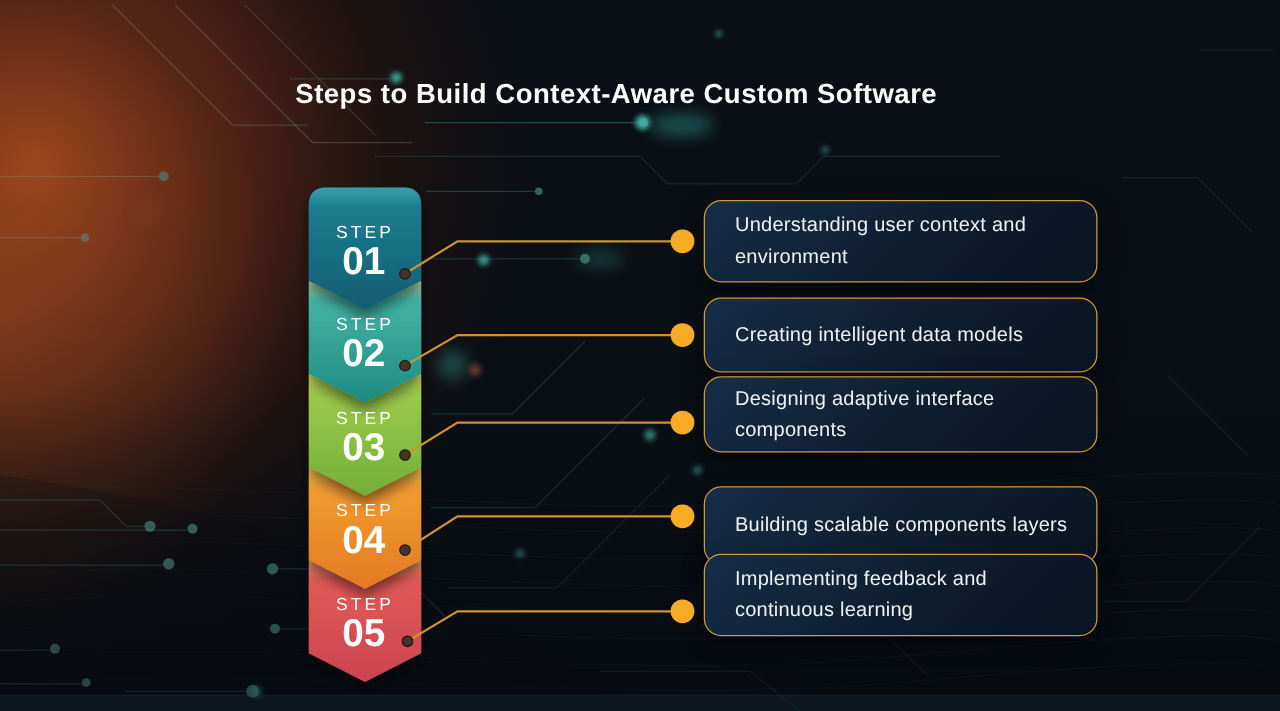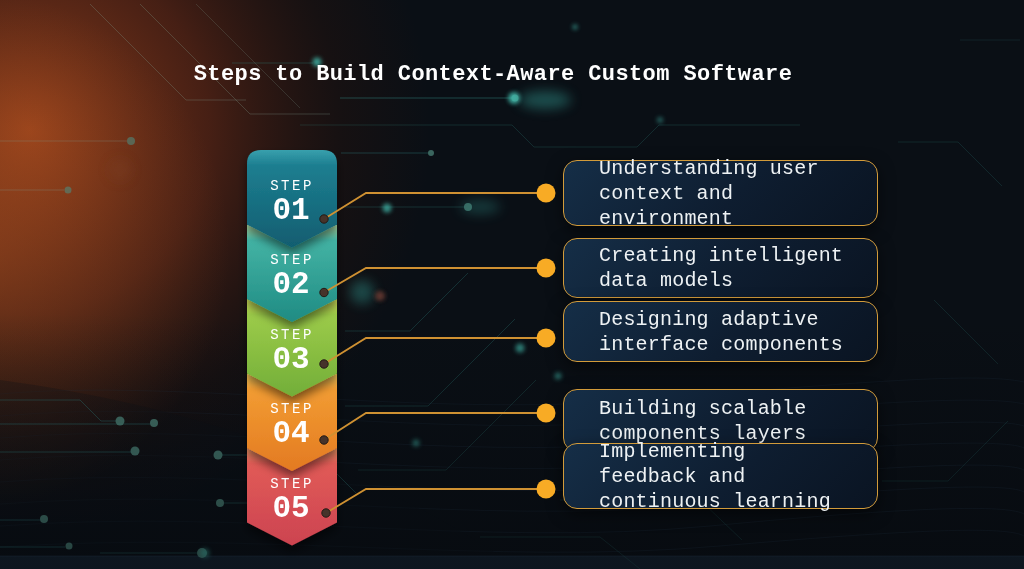--- a/index.html
+++ b/index.html
@@ -1,19 +1,19 @@
 <!DOCTYPE html>
 <html><head>
 <meta charset="utf-8">
 <style>
   html,body{margin:0;padding:0;background:#06090d;}
   .canvas{
     position:relative;width:1024px;height:569px;overflow:hidden;
     background:#ef4444;
-    font-family:Liberation Mono, monospace;
+    font-family:Liberation Sans, sans-serif;
     --accent-line:#cf9132;
     --connector-dot:#f8ab25;
     --card-border:#d29b3a;
     --card-text:#eef2f4;
     --title-text:#ffffff;
   }
   svg{position:absolute;top:0;left:0;pointer-events:none;}
   .title{
     position:absolute;top:62px;left:0;right:38px;margin:0;
     text-align:center;color:var(--title-text);
@@ -21,22 +21,22 @@
   }
   .card{
     position:absolute;left:563px;width:315px;box-sizing:border-box;
     border:1.5px solid var(--card-border);border-radius:14px;
     background:linear-gradient(135deg,#152e47 0%,#0e1d30 55%,#0a1422 100%);
     box-shadow:0 5px 16px rgba(0,0,0,.5);
     display:flex;align-items:center;
     padding:0 16px 0 24px;
   }
   .card p{
-    margin:11px;color:var(--card-text);
-    font-size:20px;line-height:25px;font-weight:500;letter-spacing:.2px;
+    margin:0;color:var(--card-text);
+    font-size:16px;line-height:25px;font-weight:500;letter-spacing:.2px;
   }
   .step-label{fill:#ffffff;font-size:14px;letter-spacing:2.5px;font-weight:400;}
   .step-num{fill:#ffffff;font-size:31px;font-weight:700;}
   .connector{stroke:var(--accent-line);stroke-width:1.8;fill:none;}
   .cdot{fill:var(--connector-dot);}
   .sdot{fill:#46332a;stroke:#241a15;stroke-width:1;}
   .trace{stroke:#2f7f7c;fill:none;stroke-width:1;}
   .trace-l{stroke:#7e9b8c;fill:none;stroke-width:1;}
   .wave{stroke:#26394d;fill:none;stroke-width:1;}
   .tdot{fill:#4f8a7d;}
@@ -153,21 +153,21 @@
     </g>
     <rect width="1024" height="569" fill="url(#vig)"></rect>
   </svg>
 
   <h1 class="title">Steps to Build Context-Aware Custom Software</h1>
 
   <div>
     <div class="card" style="top:160px;height:66px;">
       <p>Understanding user context and environment</p>
     </div>
-    <div class="card" style="top:238px;height:60px;justify-content:center;">
+    <div class="card" style="top:238px;height:60px;">
       <p>Creating intelligent data models</p>
     </div>
     <div class="card" style="top:301px;height:61px;">
       <p>Designing adaptive interface components</p>
     </div>
     <div class="card" style="top:389px;height:63px;">
       <p>Building scalable components layers</p>
     </div>
     <div class="card" style="top:443px;height:66px;">
       <p>Implementing feedback and continuous learning</p>

